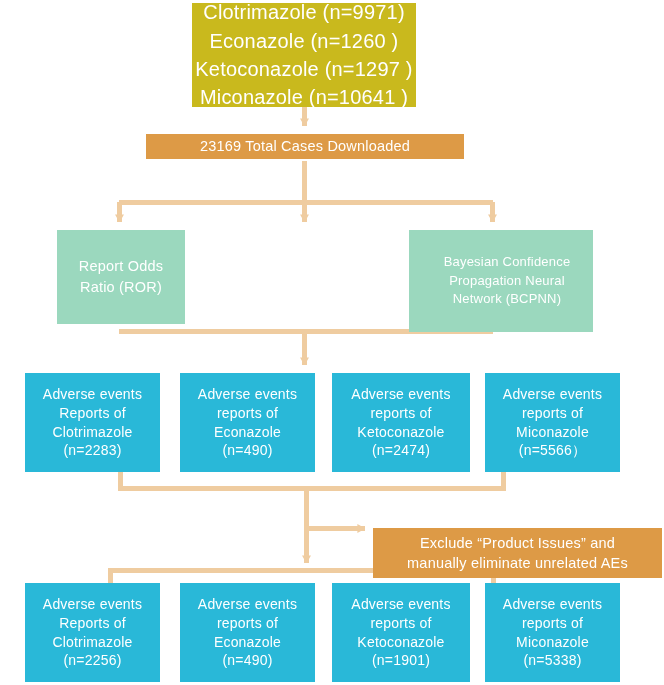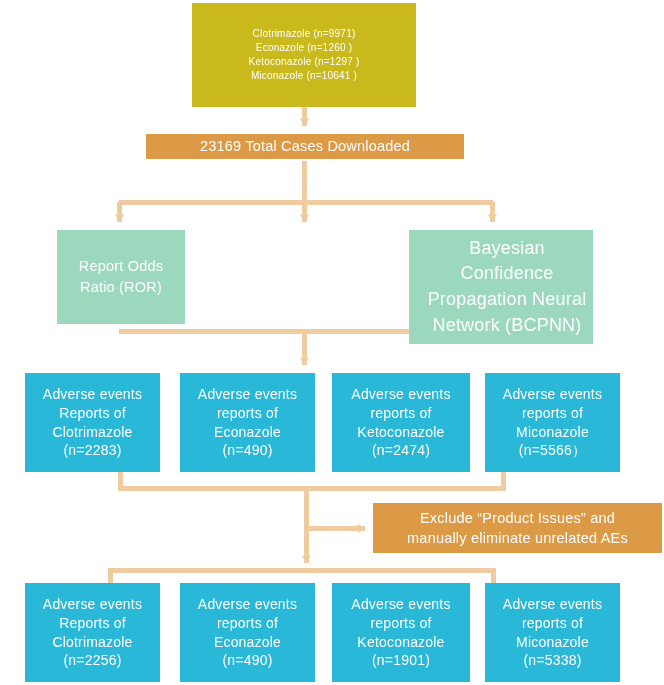--- a/index.html
+++ b/index.html
@@ -31,33 +31,33 @@
     line-height: 1.30;
     white-space: pre-line;
     letter-spacing: 0.2px;
   }
   .node-olive  { background: #C9B91D; }
   .node-orange { background: #DD9A46; }
   .node-mint   { background: #9BD8BE; }
   .node-blue   { background: #29B8D8; }
 
   
-  #node-source   { left: 192px; top: 3px;   width: 224px; height: 104px; font-size: 10px; }
+  #node-source   { left: 192px; top: 3px;   width: 224px; height: 104px; font-size: 20px; }
   #node-total    { left: 146px; top: 134px; width: 318px; height: 25px;  font-size: 14.5px; }
 
   #node-ror      { left: 57px;  top: 230px; width: 128px; height: 94px;  font-size: 14.5px; }
   #node-prr      { left: 217px; top: 230px; width: 173px; height: 94px;  font-size: 14.5px; }
-  #node-bcpnn    { left: 409px; top: 230px; width: 184px; height: 114px;  font-size: 18px; padding-left: 12px; }
+  #node-bcpnn    { left: 409px; top: 230px; width: 184px; height: 102px;  font-size: 13px; padding-left: 12px; }
 
   #node-ae1-clo  { left: 3px;   top: 373px; width: 135px; height: 99px;  font-size: 14px; }
   #node-ae1-eco  { left: 158px; top: 373px; width: 135px; height: 99px;  font-size: 14px; }
   #node-ae1-ket  { left: 310px; top: 373px; width: 138px; height: 99px;  font-size: 14px; }
   #node-ae1-mic  { left: 463px; top: 373px; width: 135px; height: 99px;  font-size: 14px; }
 
-  #node-exclude  { left: 373px; top: 503px; width: 289px; height: 50px;  font-size: 14.5px; }
+  #node-exclude  { left: 373px; top: 528px; width: 289px; height: 50px;  font-size: 14.5px; }
 
   #node-ae2-clo  { left: 3px;   top: 583px; width: 135px; height: 99px;  font-size: 14px; }
   #node-ae2-eco  { left: 158px; top: 583px; width: 135px; height: 99px;  font-size: 14px; }
   #node-ae2-ket  { left: 310px; top: 583px; width: 138px; height: 99px;  font-size: 14px; }
   #node-ae2-mic  { left: 463px; top: 583px; width: 135px; height: 99px;  font-size: 14px; }
 
   
   .node-mint { line-height: 1.42; }
   .node-blue { line-height: 1.33; margin-left: 22px; }
   #node-source { line-height: 1.42; }

